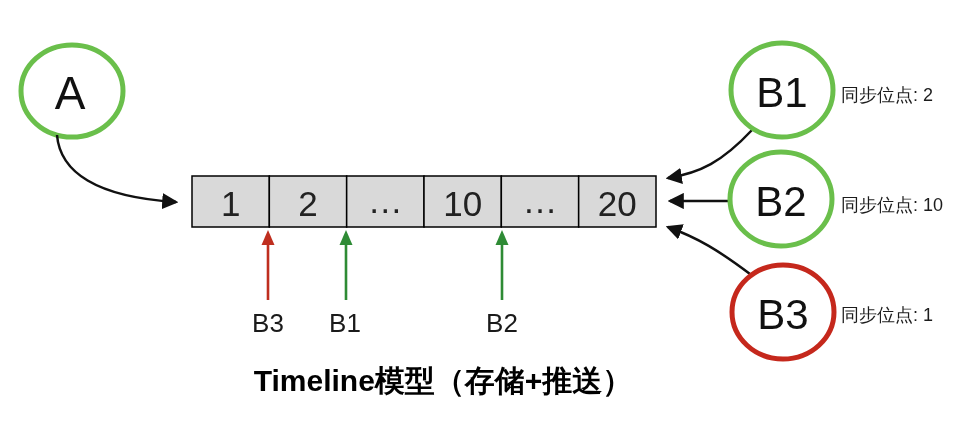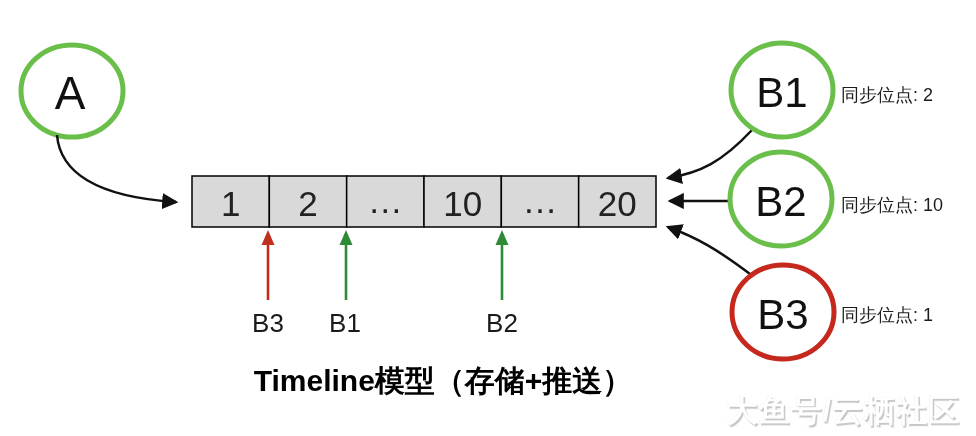--- a/index.html
+++ b/index.html
@@ -105,14 +105,13 @@
 
     <g>
       <ellipse cx="783" cy="312" rx="51" ry="47" fill="#ffffff" stroke-width="5" stroke="#c5281c"></ellipse>
       <text x="783" y="314" text-anchor="middle" dominant-baseline="central" class="node-label" font-size="42">B3</text>
       <text x="841" y="316" dominant-baseline="middle" class="sync-label">同步位点: 1</text>
     </g>
 
     <text x="443" y="391" text-anchor="middle" class="title-text">Timeline模型（存储+推送）</text>
   </svg>
 
-  <div class="watermark">大鱼号/云栖社区</div>
 </div>
 
 </body></html>

